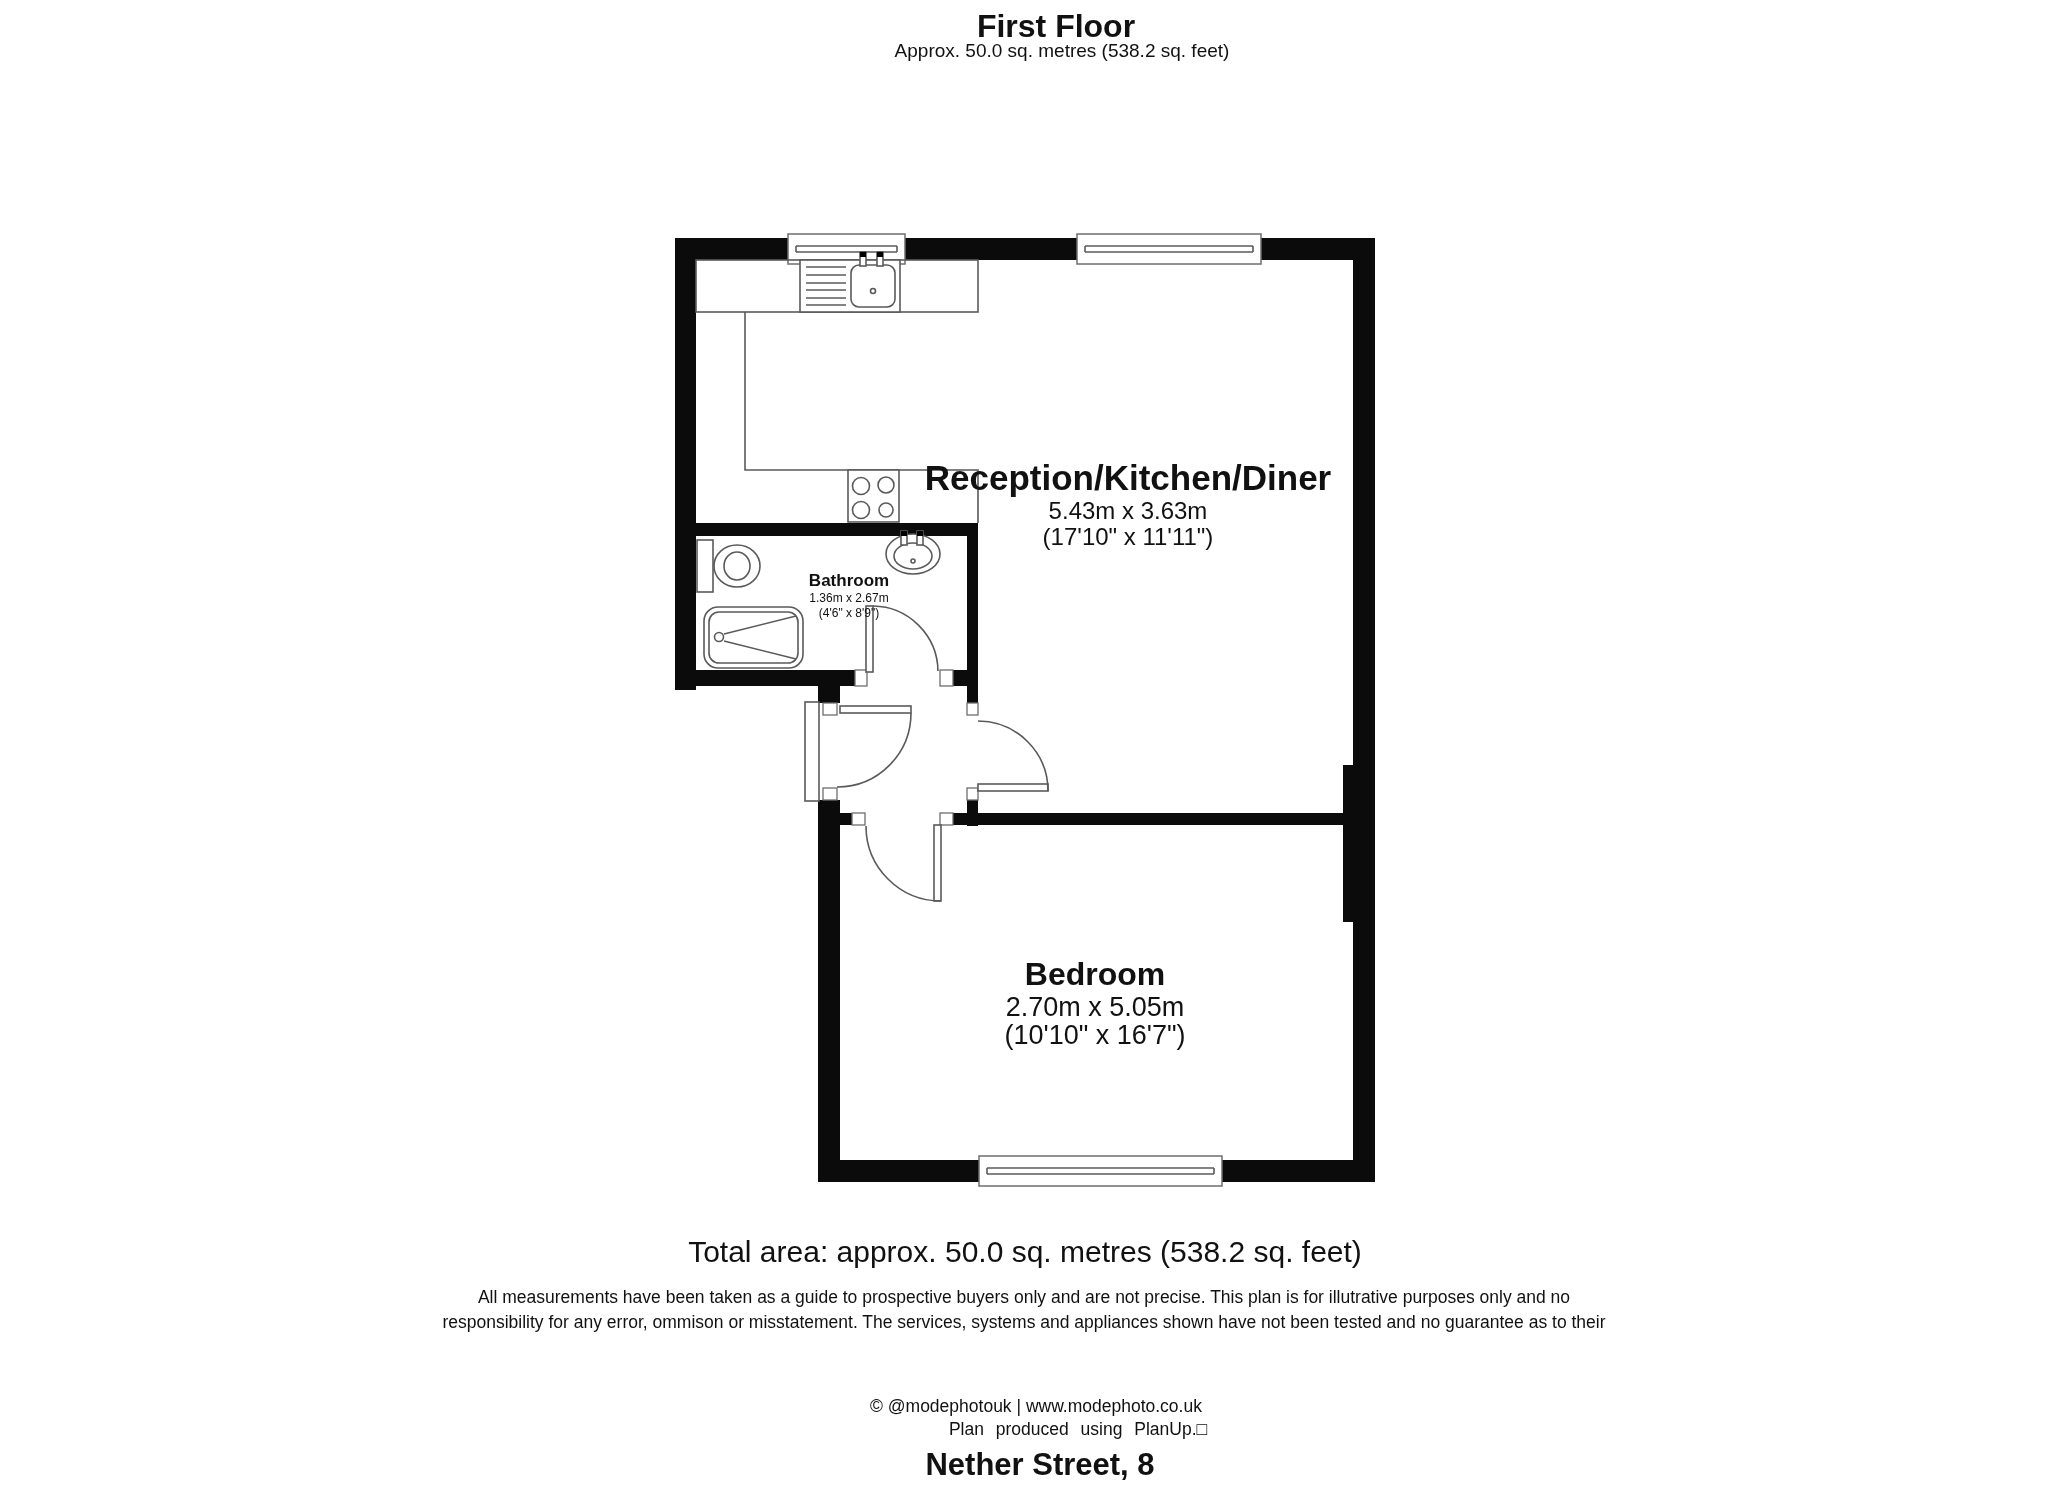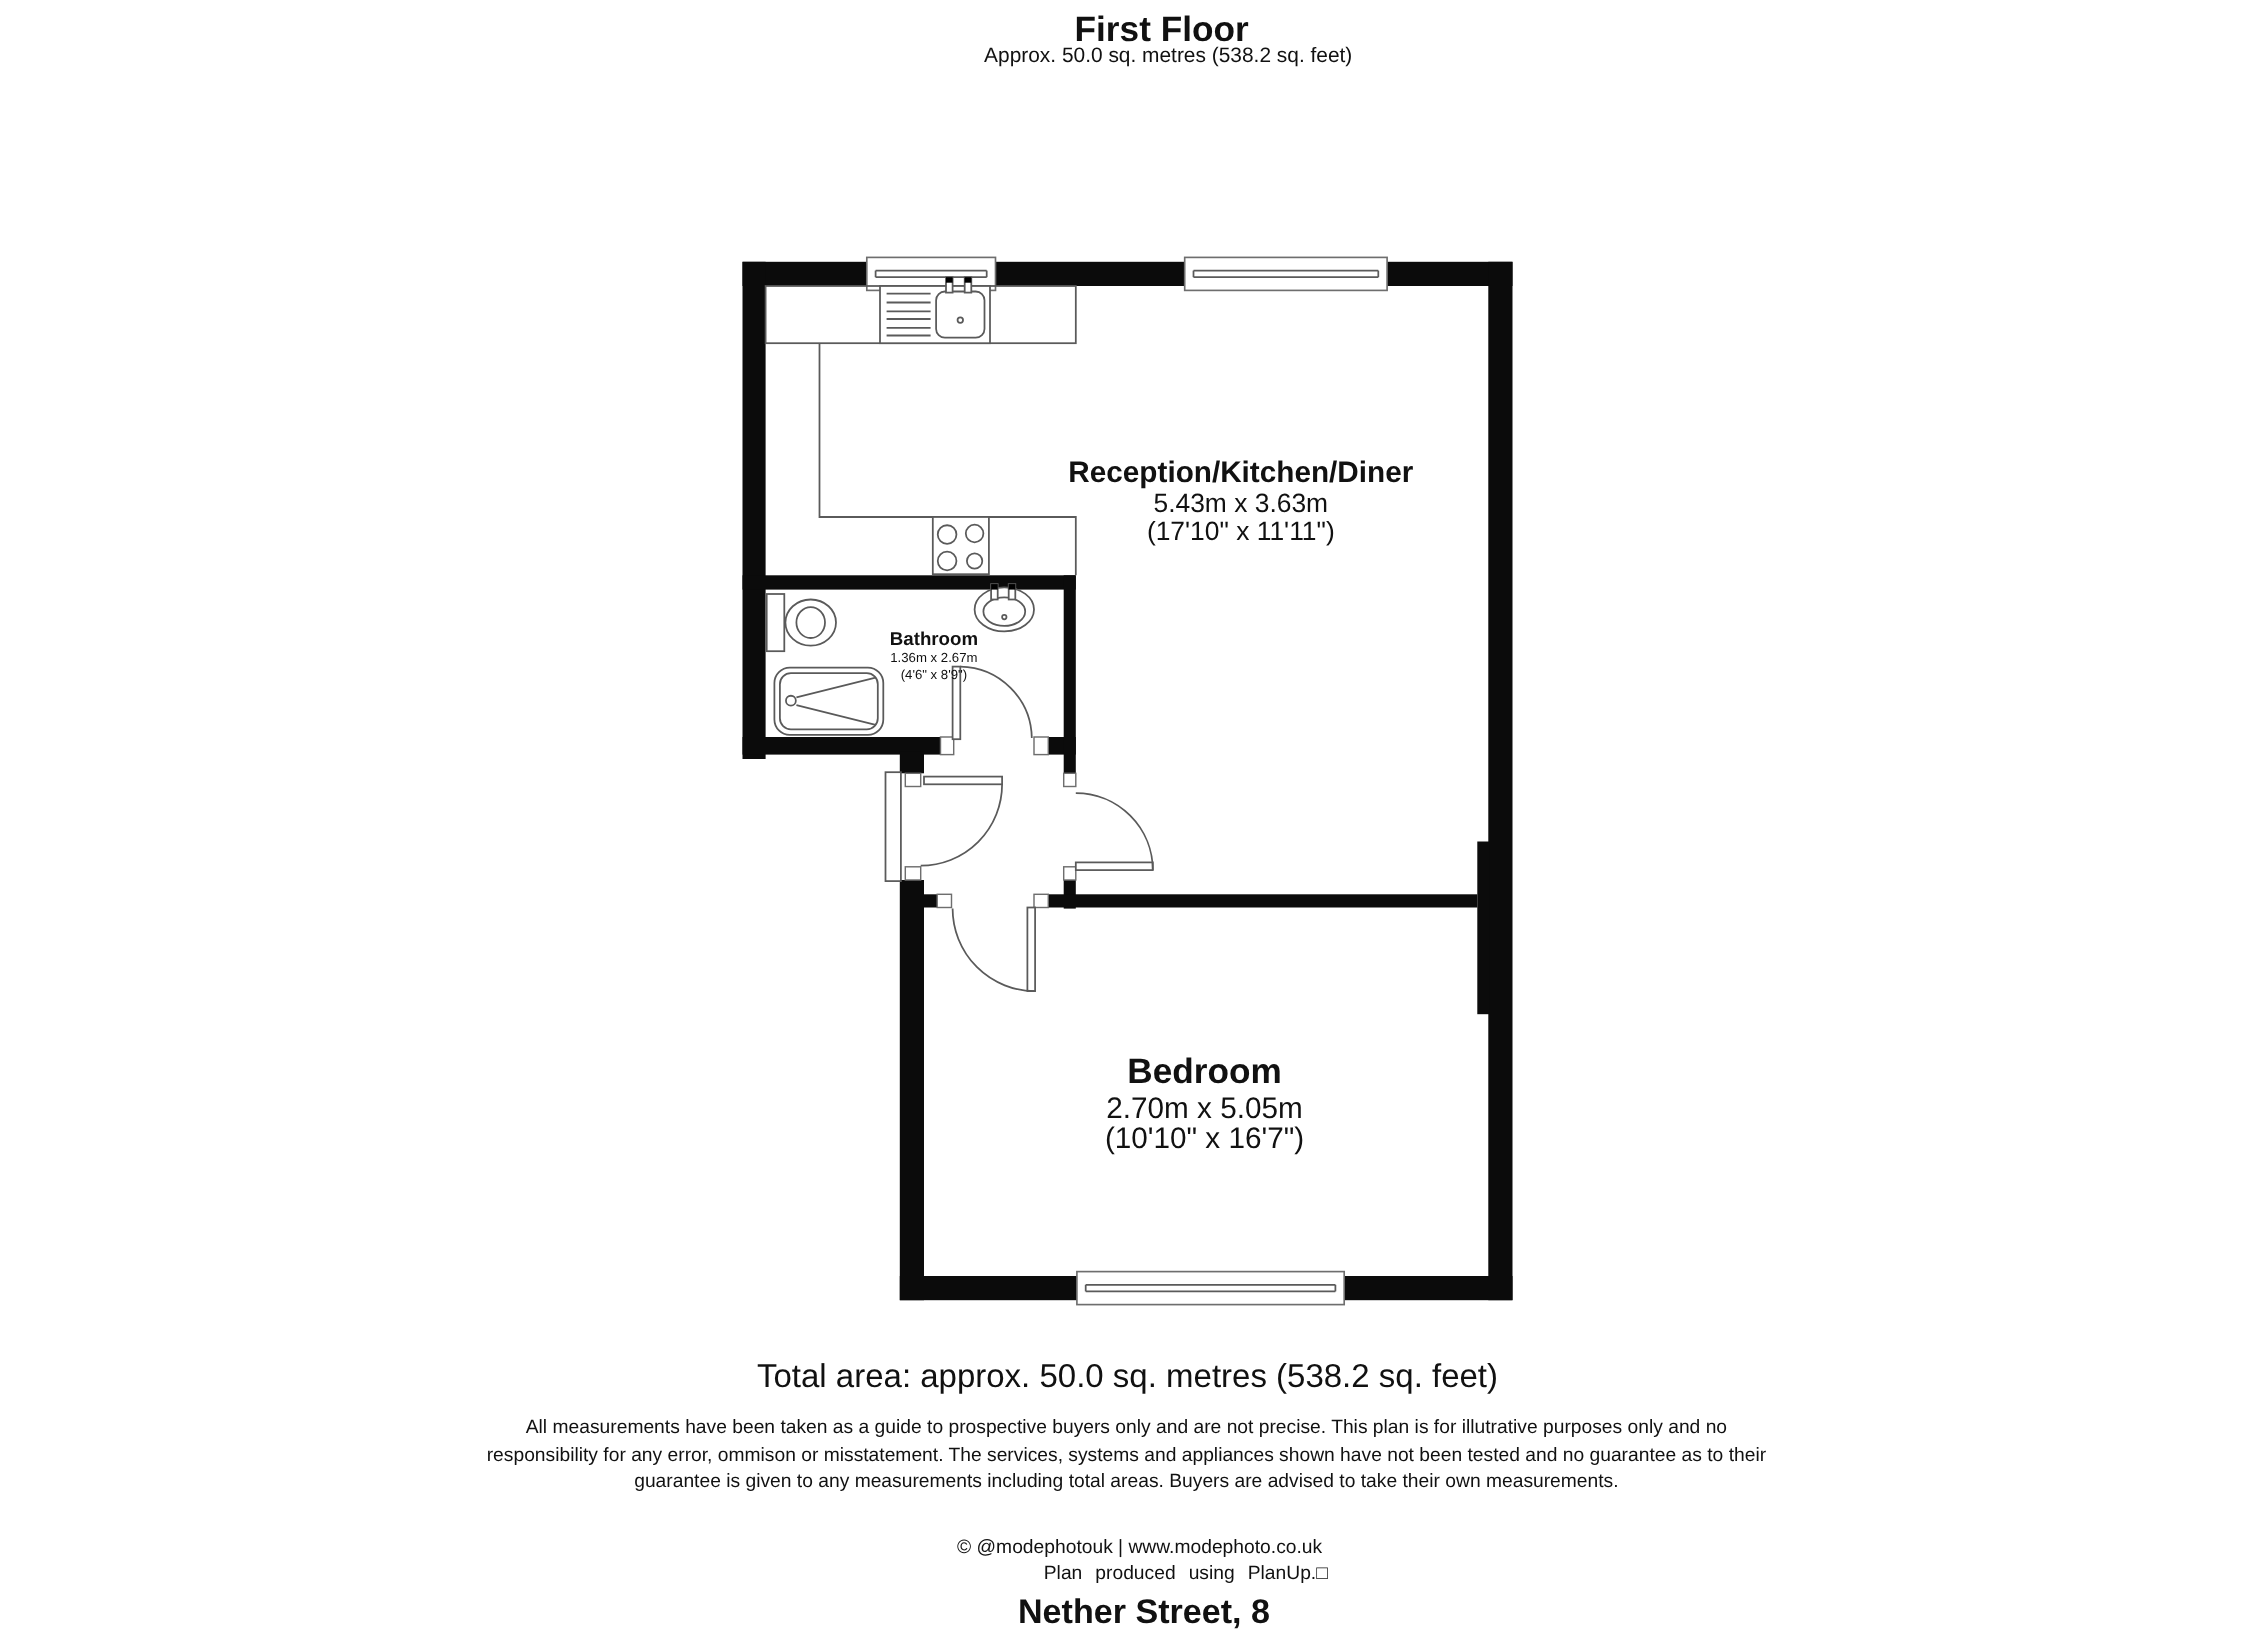--- a/index.html
+++ b/index.html
@@ -5,21 +5,21 @@
   html,body{margin:0;padding:0;background:#ffffff;}
   body{width:2048px;height:1489px;position:relative;overflow:hidden;
        font-family:"Liberation Sans", sans-serif;color:#111;}
   .abs{position:absolute;}
   .ctr{transform:translateX(-50%);text-align:center;white-space:nowrap;}
   .title{top:8px;left:1056px;font-size:32px;font-weight:bold;}
   .subtitle{top:40px;left:1062px;font-size:19px;}
   .room-label{text-align:center;white-space:nowrap;}
   .room-name{font-weight:bold;}
   .lbl-reception{top:414px;left:1128px;}
-  .lbl-reception .room-name{font-size:27px;}
+  .lbl-reception .room-name{font-size:35px;margin-top:44px;}
   .lbl-reception .room-dim{font-size:24px;line-height:26px;}
   .lbl-bedroom{top:956px;left:1095px;}
   .lbl-bedroom .room-name{font-size:32px;}
   .lbl-bedroom .room-dim{font-size:27px;line-height:28px;}
   .lbl-bathroom{top:571px;left:849px;}
   .lbl-bathroom .room-name{font-size:17px;}
   .lbl-bathroom .room-dim{font-size:12px;line-height:14.5px;}
   .total-area{top:1235px;left:1025px;font-size:30px;}
   .disclaimer{top:1285px;left:1024px;font-size:17.5px;line-height:24.5px;}
   .credit{top:1396px;left:1036px;font-size:17.5px;}
@@ -190,18 +190,17 @@
   <div class="room-name">Bedroom</div>
   <div class="room-dim">2.70m x 5.05m</div>
   <div class="room-dim">(10'10" x 16'7")</div>
 </div>
 
 <div class="abs ctr total-area">Total area: approx. 50.0 sq. metres (538.2 sq. feet)</div>
 
 <div class="abs ctr disclaimer">
   <div>All measurements have been taken as a guide to prospective buyers only and are not precise. This plan is for illutrative purposes only and no</div>
   <div>responsibility for any error, ommison or misstatement. The services, systems and appliances shown have not been tested and no guarantee as to their</div>
-  <div>guarantee is given to any measurements including total areas. Buyers are advised to take their own measurements.</div>
 </div>
 
 <div class="abs ctr credit">© @modephotouk | www.modephoto.co.uk</div>
 <div class="abs ctr produced">Plan produced using PlanUp.□</div>
 <div class="abs ctr address">Nether Street, 8</div>
 
 </body></html>

